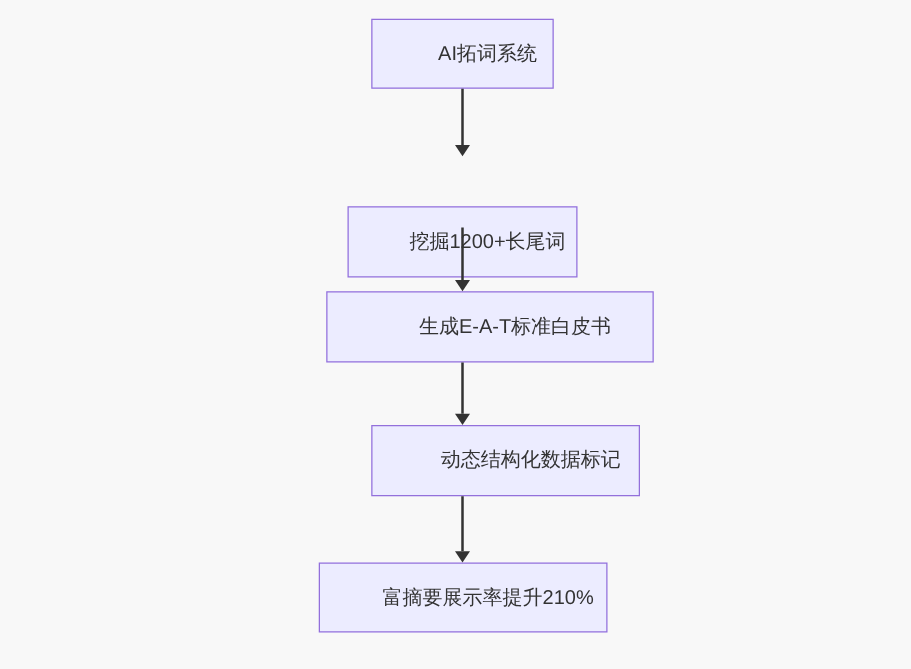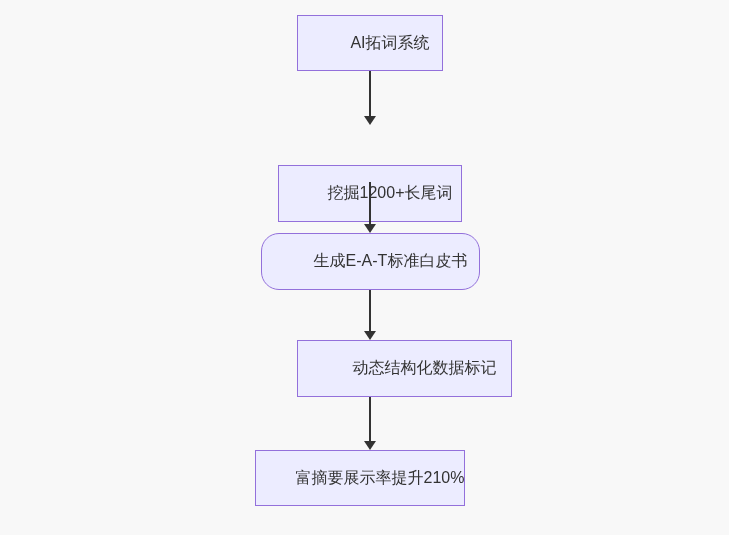--- a/index.html
+++ b/index.html
@@ -57,25 +57,25 @@
 </style>
 </head>
 <body>
 
 <div class="canvas">
 
   <div class="flow-node" style="left:297px; top:15px; width:146px; height:56px;">AI拓词系统</div>
 
   <div class="flow-node" style="left:278px; top:125px; width:184px; height:57px;margin-top:40px;">挖掘1200+长尾词</div>
 
-  <div class="flow-node" style="left:261px; top:233px; width:219px; height:57px;border-radius:18px;">生成E-A-T标准白皮书</div>
+  <div class="flow-node" style="left:261px; top:233px; width:262px; height:57px;">生成E-A-T标准白皮书</div>
 
   <div class="flow-node" style="left:263px; top:340px; width:215px; height:57px;margin-left:34px;">动态结构化数据标记</div>
 
-  <div class="flow-node" style="left:255px; top:450px; width:210px; height:56px;">富摘要展示率提升210%</div>
+  <div class="flow-node" style="left:255px; top:450px; width:231px; height:56px;">富摘要展示率提升210%</div>
 
   <div class="arrow" style="left:370px; top:71px; height:54px;">
     <div class="arrow-line" style="height:45px;"></div>
     <div class="arrow-head"></div>
   </div>
 
   <div class="arrow" style="left:370px; top:182px; height:51px;">
     <div class="arrow-line" style="height:42px;"></div>
     <div class="arrow-head"></div>
   </div>

